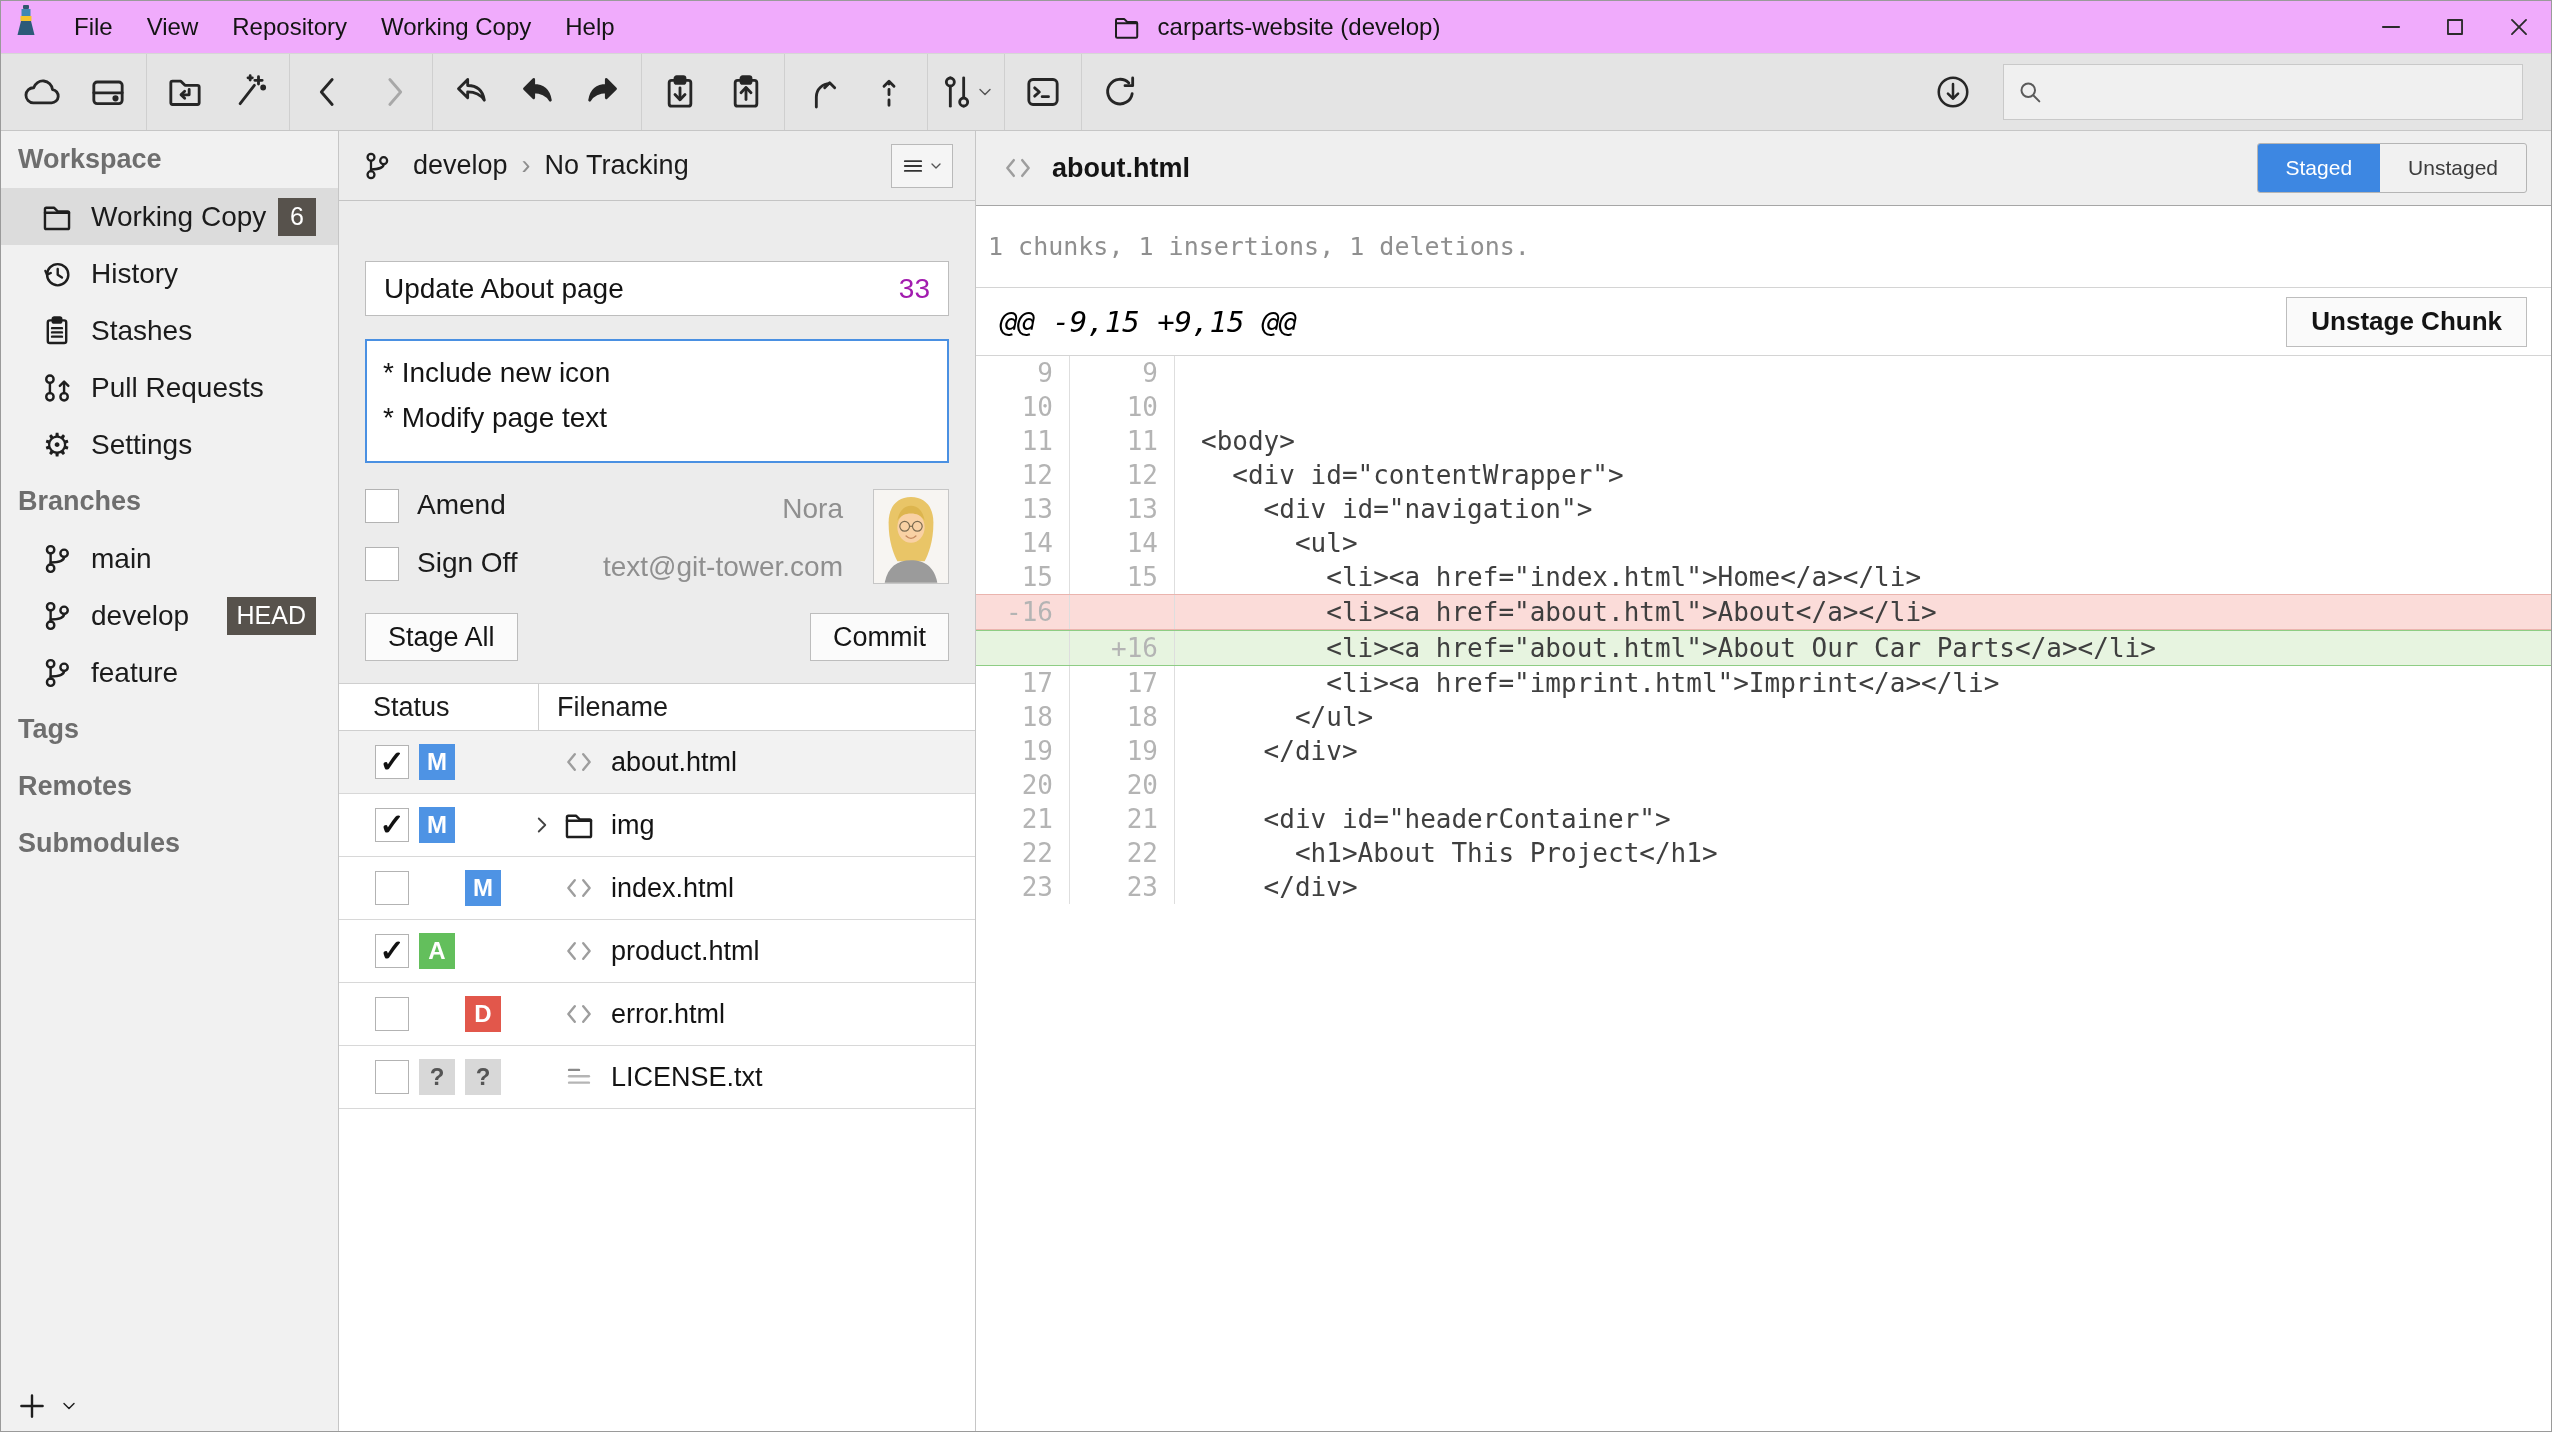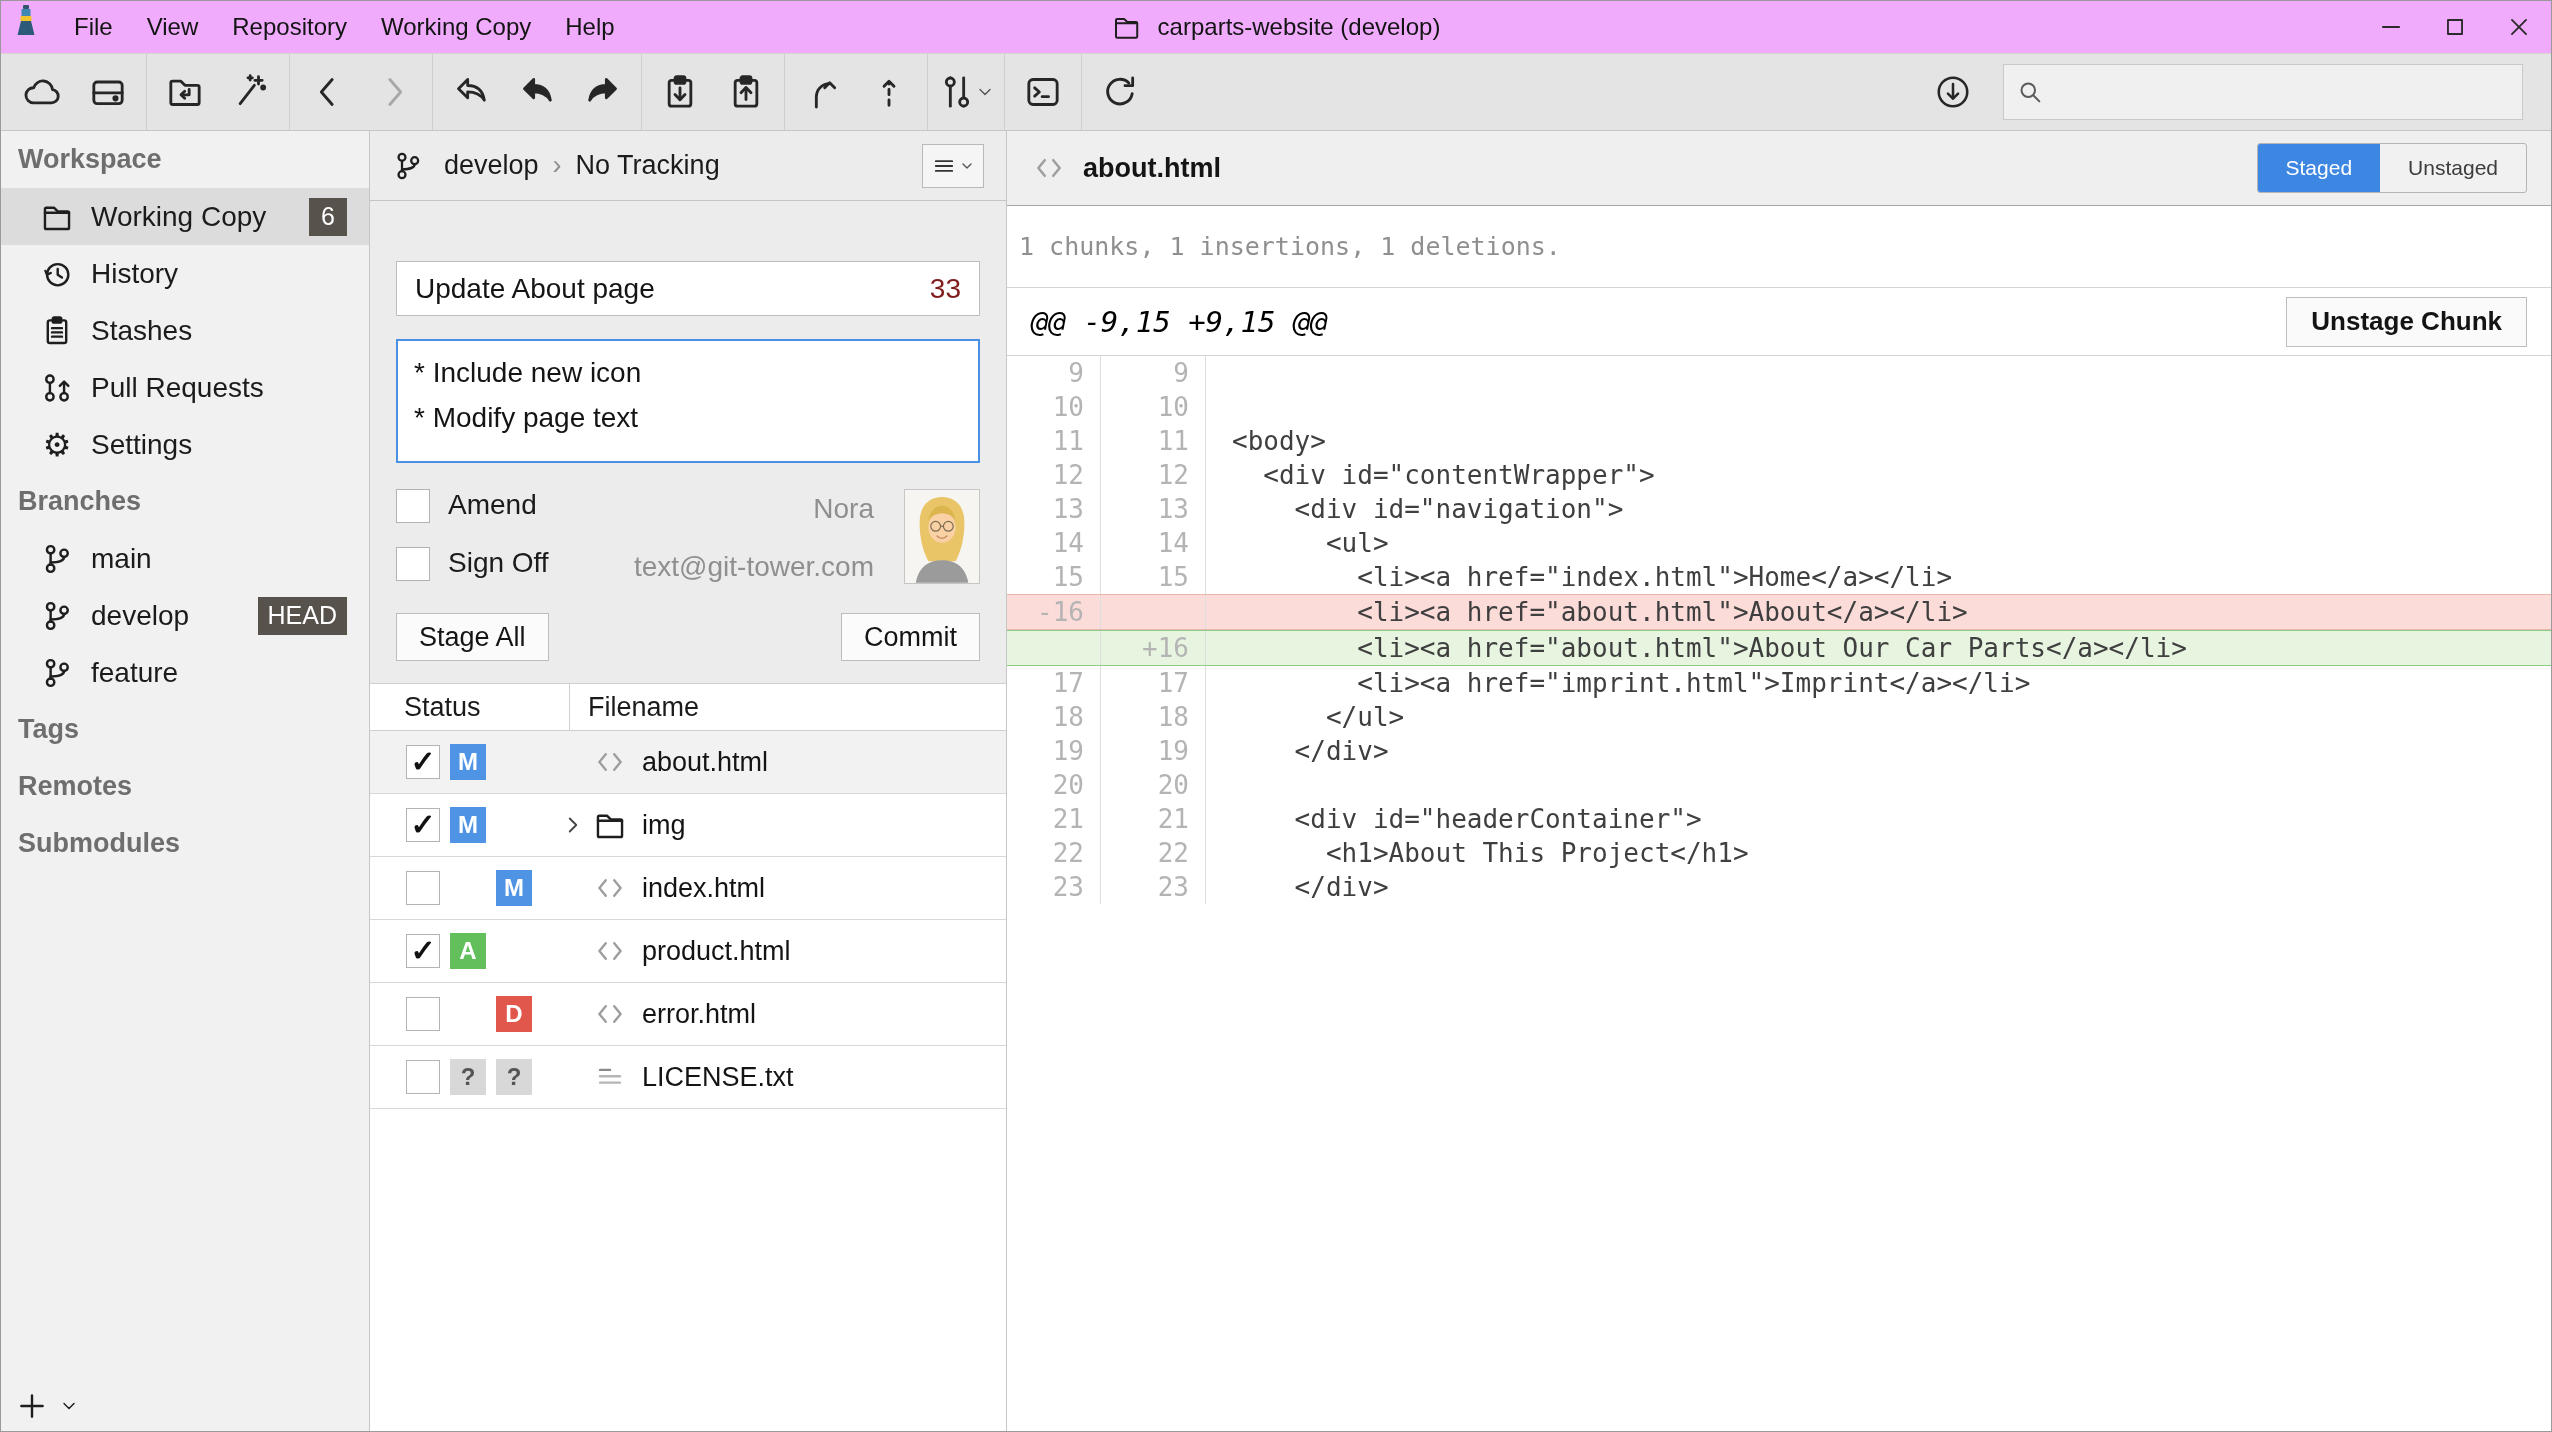--- a/index.html
+++ b/index.html
@@ -31,21 +31,21 @@
   .searchbox { width:520px; height:56px; background:#f0f0f0; border:1px solid #c9c9c9; display:flex; align-items:center;
                padding:0 12px; margin-right:20px; margin-left:18px; }
   .searchbox svg { width:28px; height:28px; color:#5a5a5a; flex:0 0 auto; }
   .searchbox input { border:none; background:transparent; outline:none; font-size:24px; flex:1; margin-left:10px;
                      font-family:"Liberation Sans", sans-serif; }
 
   
   .app-body { flex:1; display:flex; min-height:0; }
 
   
-  .sidebar { width:369px; background:#f1f1f1; border-right:1px solid #c6c6c6; position:relative; flex:0 0 auto; }
+  .sidebar { width:338px; background:#f1f1f1; border-right:1px solid #c6c6c6; position:relative; flex:0 0 auto; }
   .side-header { height:57px; display:flex; align-items:center; padding-left:17px; font-size:27px; font-weight:bold; color:#6e6e6e; }
   .side-item { height:57px; display:flex; align-items:center; padding-left:38px; font-size:28px; color:#1b1b1b; }
   .side-item.selected { background:#dcdcdc; }
   .side-item .icon { width:36px; height:36px; display:flex; align-items:center; justify-content:center; margin-right:16px; color:#1e1e1e; }
   .side-item .icon svg { width:34px; height:34px; }
   .side-item .uni { font-size:32px; line-height:1; }
   .side-badge { margin-left:auto; margin-right:22px; background:#57524c; color:#fff; font-size:25px;
                 min-width:38px; height:38px; display:flex; align-items:center; justify-content:center; padding:0 10px; }
   .side-add { position:absolute; bottom:8px; left:14px; display:flex; align-items:center; gap:10px; color:#1e1e1e; }
 
@@ -58,21 +58,21 @@
   .cp-tracking { font-size:27px; color:#1b1b1b; }
   .cp-menu-btn { margin-left:auto; width:62px; height:44px; background:#f5f5f5; border:1px solid #b9b9b9;
                  display:flex; align-items:center; justify-content:center; gap:2px; color:#333; }
   .cp-menu-btn svg.burger { width:26px; height:26px; }
   .cp-menu-btn svg.dd { width:16px; height:16px; color:#555; }
 
   .cp-body { padding:0 26px; flex:0 0 auto; }
   .subject-row { margin-top:60px; height:55px; background:#fff; border:1px solid #bdbdbd; display:flex; align-items:center; padding:0 18px; }
   .subject-row input { flex:1; border:none; outline:none; font-size:28px; color:#141414; background:transparent;
                        font-family:"Liberation Sans", sans-serif; }
-  .subject-counter { font-size:28px; color:#7f1d1d; margin-left:12px; }
+  .subject-counter { font-size:28px; color:#a21caf; margin-left:12px; }
   .message-box { margin-top:23px; height:124px; width:100%; background:#fff; border:2px solid #4a90e2; font-size:28px;
                  color:#141414; padding:10px 16px; line-height:1.6; resize:none; outline:none;
                  font-family:"Liberation Sans", sans-serif; }
 
   .meta-rows { position:relative; margin-top:22px; height:96px; }
   .meta-row { display:flex; align-items:flex-start; height:38px; }
   .meta-row + .meta-row { margin-top:20px; }
   .checkbox { width:34px; height:34px; background:#fff; border:1px solid #b3b3b3; display:flex; align-items:center;
               justify-content:center; flex:0 0 auto; }
   .checkbox.checked::after { content:"✓"; font-size:30px; font-weight:bold; color:#111; line-height:1; }

